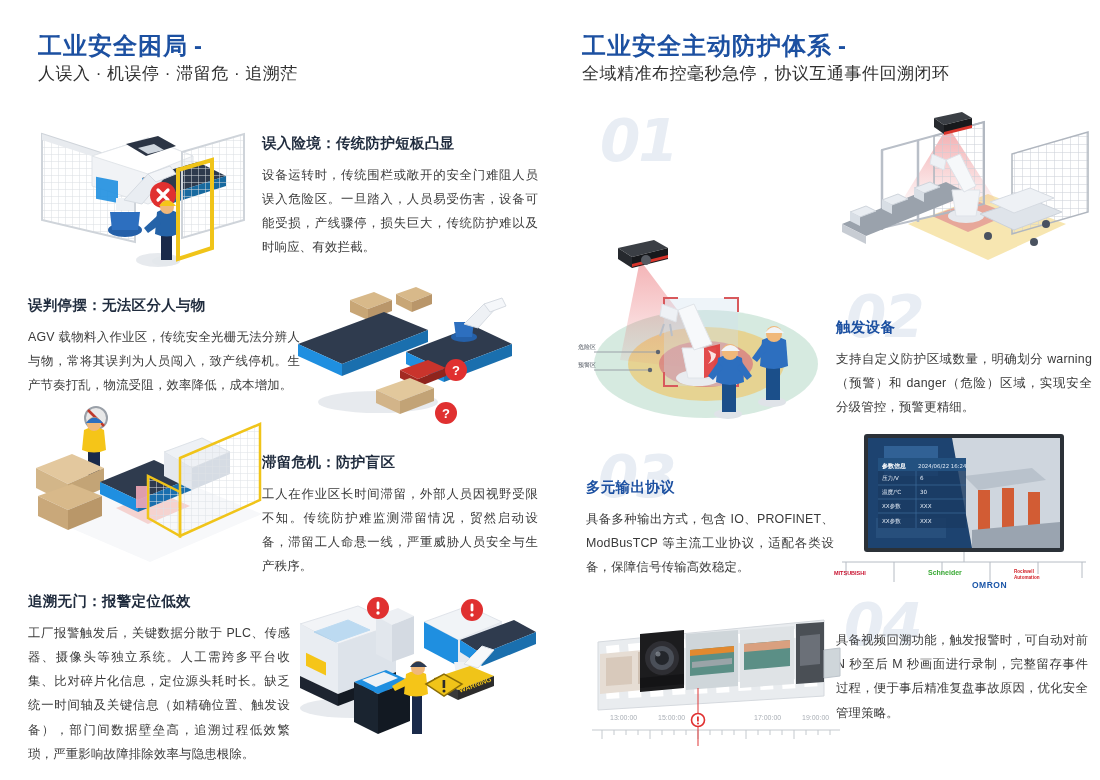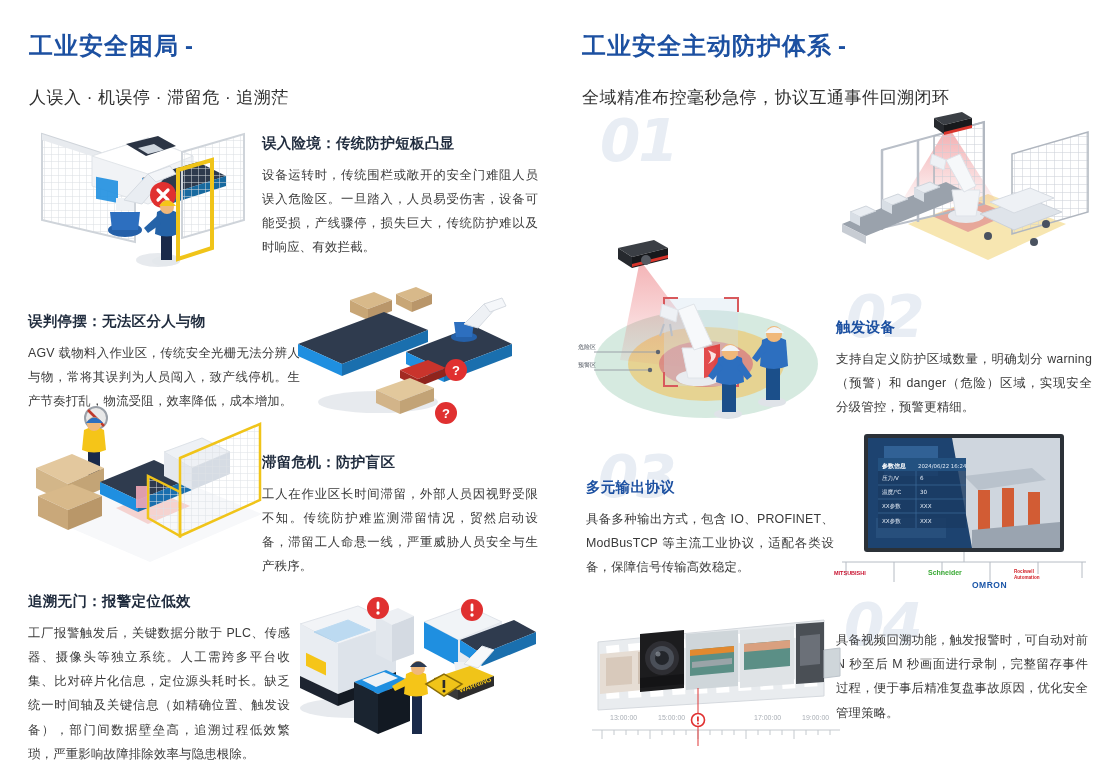--- a/index.html
+++ b/index.html
@@ -18,21 +18,21 @@
 
   
   .hdr{position:absolute;}
   .hdr-main{
     font-size:24px;font-weight:bold;color:#1c50a1;letter-spacing:1px;
     white-space:nowrap;line-height:1.2;
   }
   .hdr-main .dash{color:#1c50a1;font-weight:bold;}
   .hdr-sub{
     font-size:17px;color:#2f2f2f;letter-spacing:.5px;white-space:nowrap;
-    margin-top:26px;line-height:1.3;
+    margin-top:2px;line-height:1.3;
   }
 
   
   .blk{position:absolute;}
   .blk-title{
     font-size:14.5px;font-weight:bold;color:#1f2b3d;margin-bottom:10px;
     letter-spacing:.3px;line-height:1.3;
   }
   .blk-title.blue{color:#1c50a1;}
   .blk-body{
@@ -53,21 +53,21 @@
   
   .sh{fill:#dfe3e8;opacity:.75;}
 </style>
 </head>
 <body>
 
 <div class="page">
 
   <div class="col col-left">
 
-    <div class="hdr" style="left:29px;top:32px;">
+    <div class="hdr" style="left:38px;top:32px;">
       <div class="hdr-main">
         <span>工业安全困局</span><span class="dash" style="margin-left:6px;">-</span>
       </div>
       <div class="hdr-sub">人误入 · 机误停 · 滞留危 · 追溯茫</div>
     </div>
 
     <div class="illu" style="left:30px;top:112px;width:225px;height:165px;">
       <svg width="225" height="165" viewBox="0 0 225 165">
         <defs>
           <pattern id="mesh1" width="7" height="7" patternUnits="userSpaceOnUse">
@@ -117,21 +117,21 @@
 
         <polygon points="148,58 182,48 182,136 148,147" fill="none" stroke="#f0c419" stroke-width="4"></polygon>
       </svg>
     </div>
 
     <div class="blk" style="left:262px;top:134px;width:276px;">
       <div class="blk-title">误入险境：传统防护短板凸显</div>
       <div class="blk-body">设备运转时，传统围栏或敞开的安全门难阻人员误入危险区。一旦踏入，人员易受伤害，设备可能受损，产线骤停，损失巨大，传统防护难以及时响应、有效拦截。</div>
     </div>
 
-    <div class="blk" style="left:28px;top:312px;width:272px;">
+    <div class="blk" style="left:28px;top:296px;width:272px;">
       <div class="blk-title">误判停摆：无法区分人与物</div>
       <div class="blk-body">AGV 载物料入作业区，传统安全光栅无法分辨人与物，常将其误判为人员闯入，致产线停机。生产节奏打乱，物流受阻，效率降低，成本增加。</div>
     </div>
 
     <div class="illu" style="left:288px;top:282px;width:250px;height:150px;">
       <svg width="250" height="150" viewBox="0 0 250 150">
         <ellipse cx="90" cy="120" rx="60" ry="11" class="sh"></ellipse>
 
         <polygon points="62,18 86,10 104,18 80,27" fill="#d8b98a"></polygon>
         <polygon points="62,18 80,27 80,38 62,30" fill="#c8a676"></polygon>

